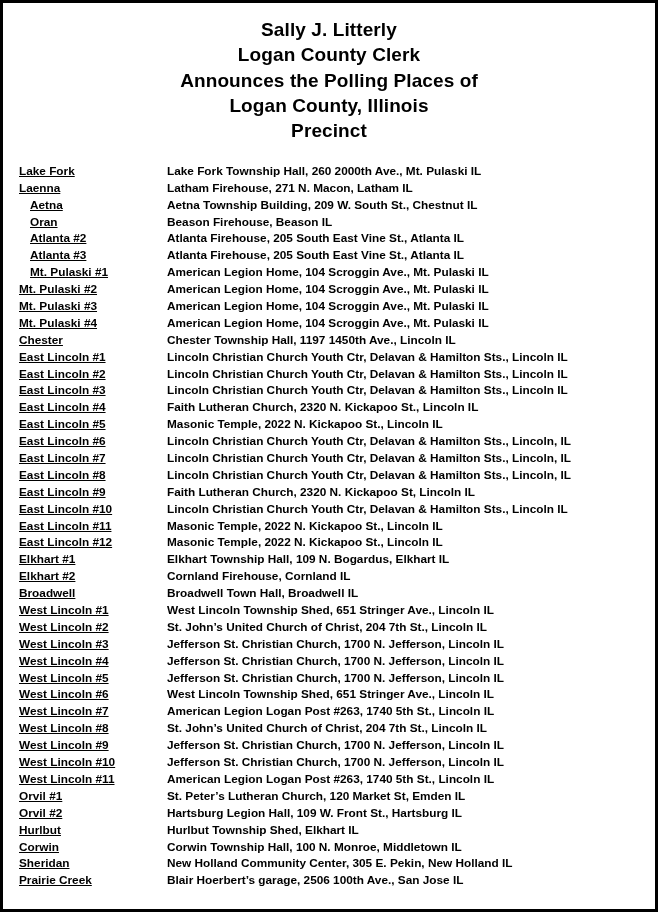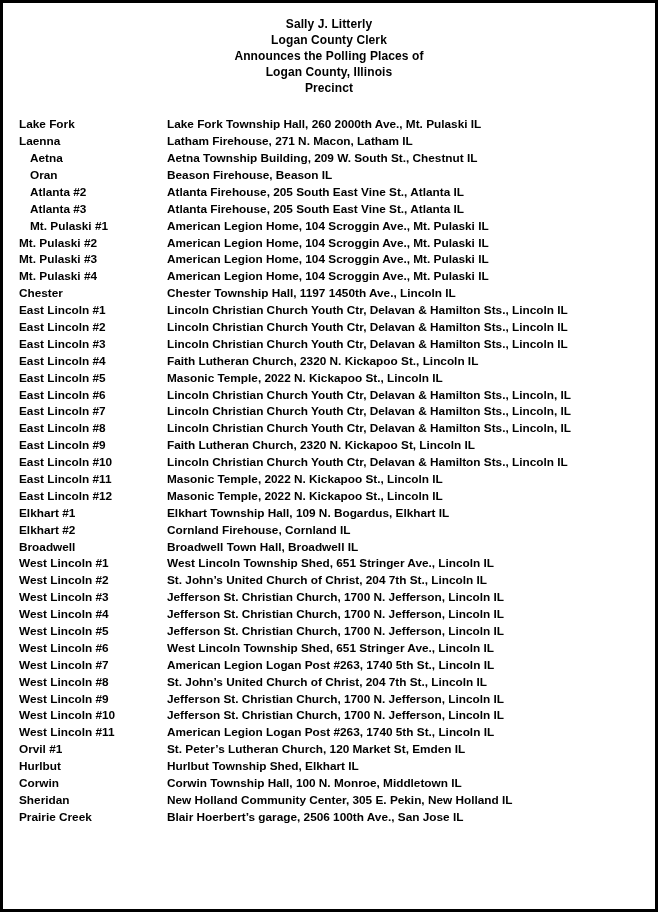--- a/index.html
+++ b/index.html
@@ -17,21 +17,21 @@
     box-sizing: border-box;
     width: 658px;
     height: 912px;
     border: 3px solid #000000;
     padding: 14px 16px 8px 16px;
     background: #ffffff;
   }
   .header {
     text-align: center;
     font-weight: bold;
-    font-size: 12px;
+    font-size: 19px;
     line-height: 1.33;
     letter-spacing: 0.1px;
   }
   .header div {
     white-space: nowrap;
   }
   .spacer {
     height: 20px;
   }
   table.precincts {
@@ -44,20 +44,21 @@
     font-size: 11.8px;
     line-height: 1.0;
     padding: 2.55px 0 2.55px 0;
     vertical-align: top;
     white-space: nowrap;
     overflow: visible;
   }
   td.precinct-name {
     width: 148px;
     padding-left: 6px;
+    text-decoration: underline;
   }
   td.precinct-location {
     width: auto;
     padding-left: 1px;
   }
   .indent {
     padding-left: 11px !important;
     margin-top: 26px;
   }
 </style>
@@ -224,20 +225,24 @@
         </tr>
         <tr>
           <td class="precinct-name">West Lincoln #11</td>
           <td class="precinct-location">American Legion Logan Post #263, 1740 5th St., Lincoln IL</td>
         </tr>
         <tr>
           <td class="precinct-name">Orvil #1</td>
           <td class="precinct-location">St. Peter’s Lutheran Church, 120 Market St, Emden IL</td>
         </tr>
         <tr>
+          <td class="precinct-name">Orvil #2</td>
+          <td class="precinct-location">Hartsburg Legion Hall, 109 W. Front St., Hartsburg IL</td>
+        </tr>
+        <tr>
           <td class="precinct-name">Hurlbut</td>
           <td class="precinct-location">Hurlbut Township Shed, Elkhart IL</td>
         </tr>
         <tr>
           <td class="precinct-name">Corwin</td>
           <td class="precinct-location">Corwin Township Hall, 100 N. Monroe, Middletown IL</td>
         </tr>
         <tr>
           <td class="precinct-name">Sheridan</td>
           <td class="precinct-location">New Holland Community Center, 305 E. Pekin, New Holland IL</td>

